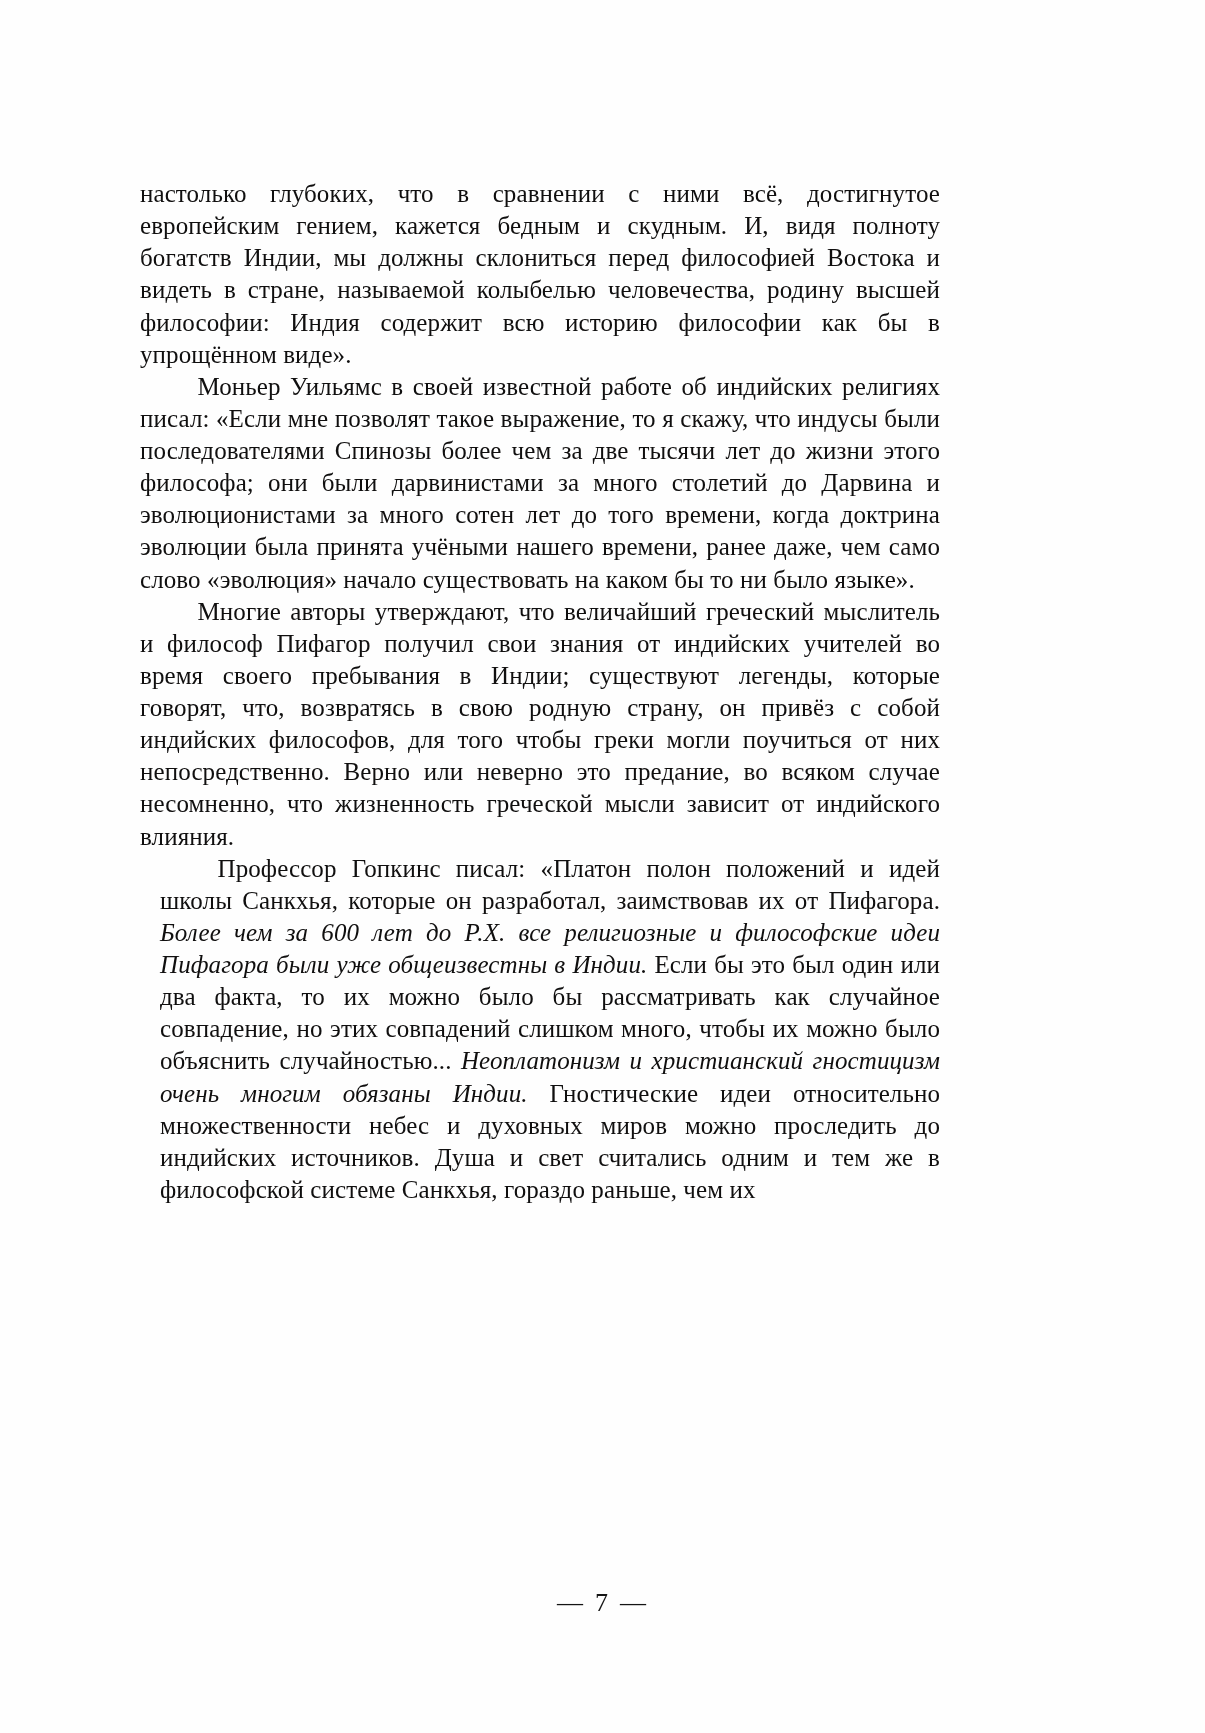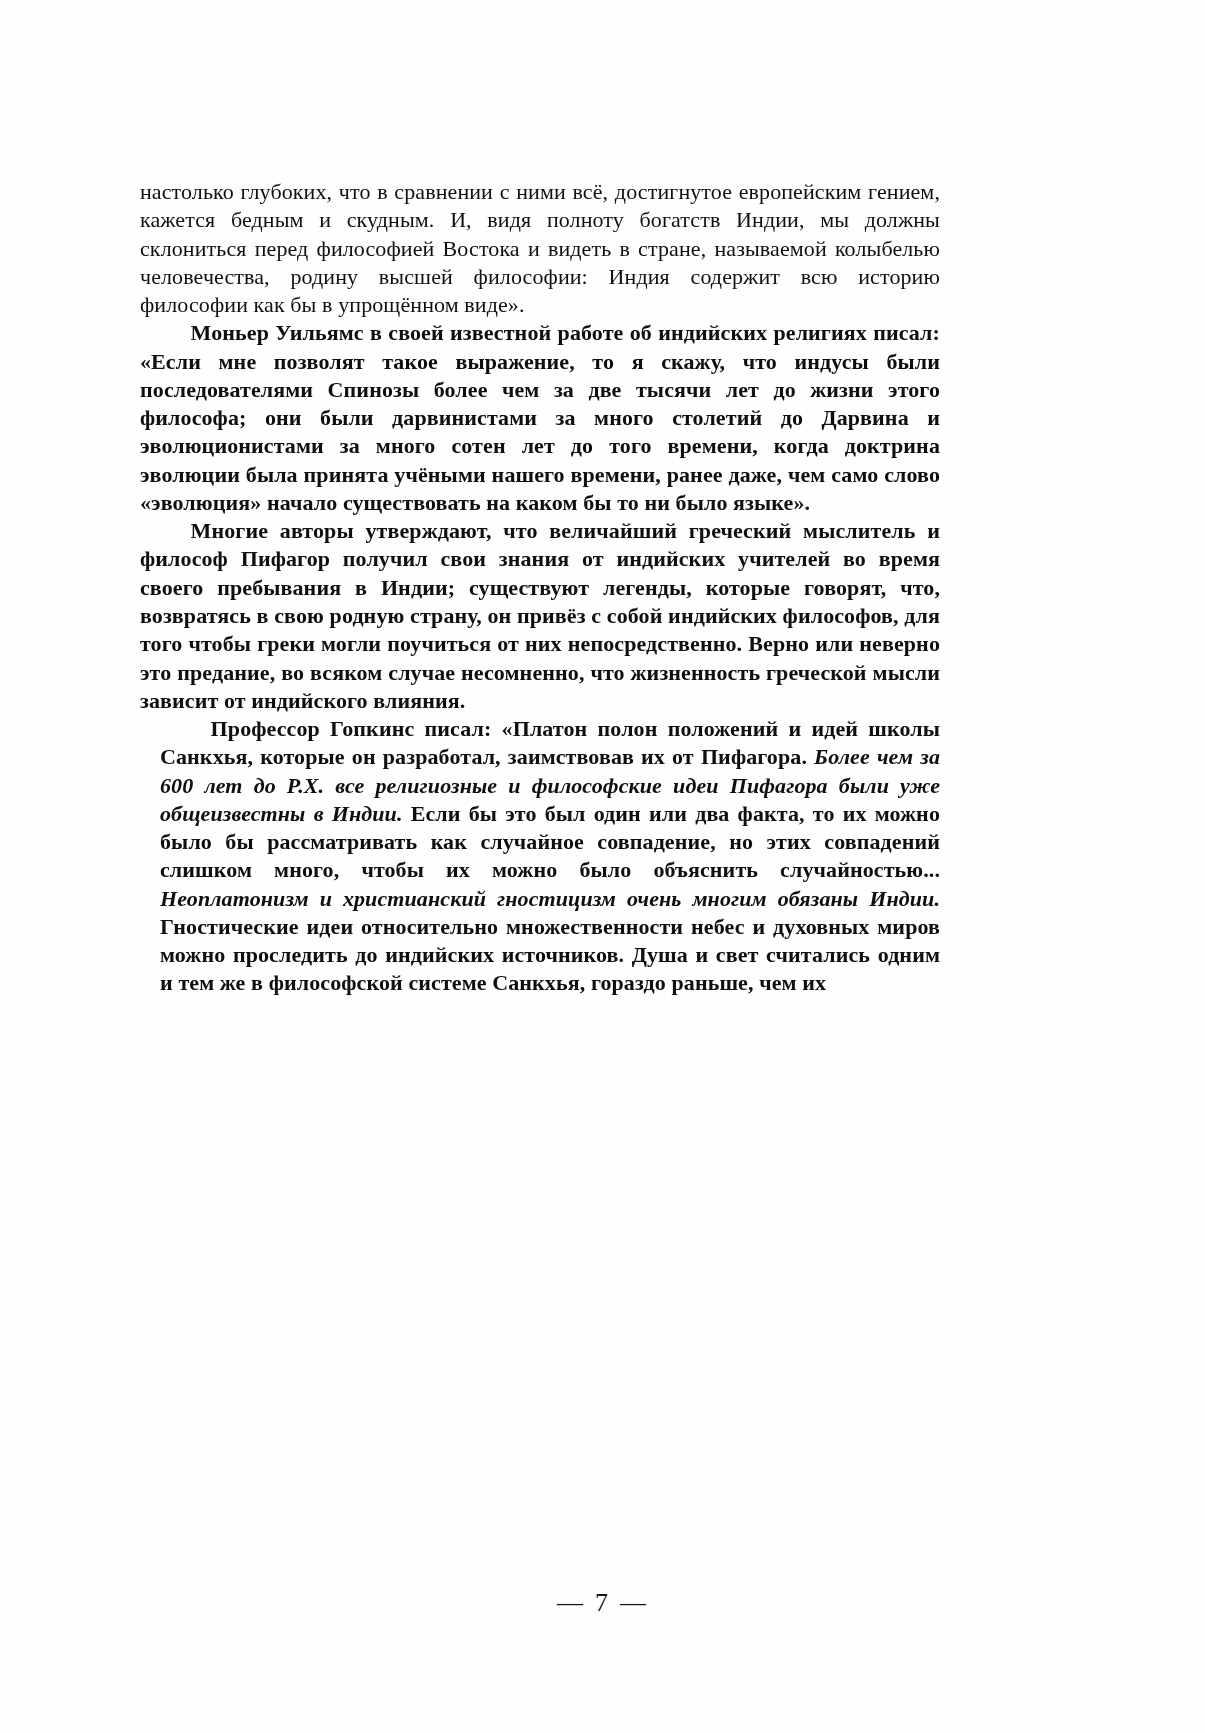--- a/index.html
+++ b/index.html
@@ -27,30 +27,29 @@
   .text-block {
     position: absolute;
     left: 140px;
     top: 178px;
     width: 800px;
   }
   p.para {
     margin: 0;
     text-align: justify;
     text-justify: inter-word;
-    font-size: 22px;
+    font-size: 25px;
     line-height: 1.285;
     letter-spacing: 0.1px;
     color: #100f0f;
     text-indent: 0;
     hyphens: none;
   }
   p.para + p.para {
     text-indent: 2.3em;
-    font-weight: bold;
   }
   p.para:last-of-type {
     margin-bottom: 0;
     margin-left: 20px;
   }
   .i {
     font-style: italic;
   }
   .folio {
     position: absolute;

